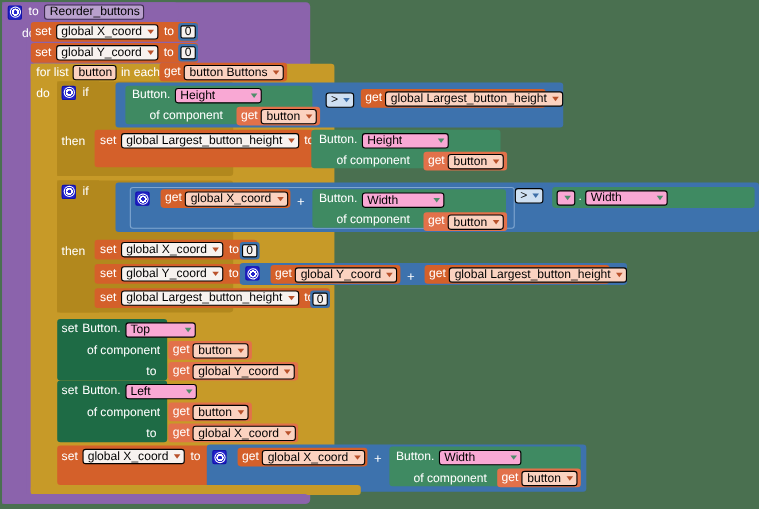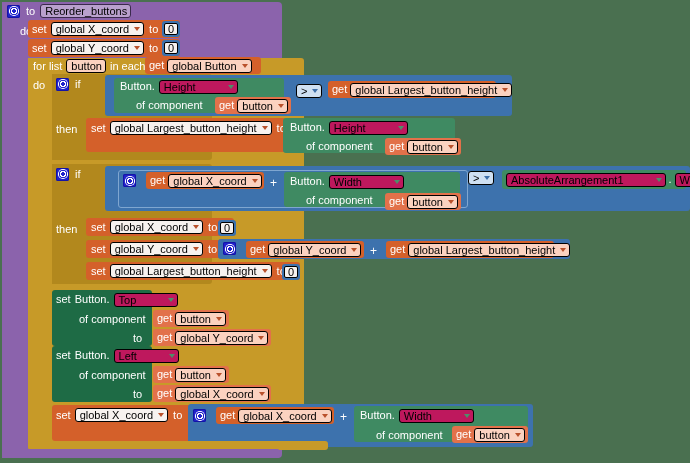--- a/index.html
+++ b/index.html
@@ -18,21 +18,21 @@
   .blk{position:absolute;box-sizing:border-box;}
   .lbl{color:#fff;white-space:nowrap;font-size:11px;line-height:1;text-align:right;}
 
   
   .field{
     display:inline-flex;align-items:center;gap:3px;
     background:#fbd2c0;border:1px solid #000;border-radius:3px;
     padding:1px 3px 1px 4px;color:#000;font-size:11px;line-height:12px;
     white-space:nowrap;height:14px;box-sizing:border-box;
   }
-  .field.green{background:#be185d;gap:30px;}
+  .field.green{background:#f9a8d4;gap:30px;}
   .field.var{background:#f7f2ef;}
   .field.purple{background:#b9a0cd;border-color:#3b2a4d;}
   .caret{
     width:0;height:0;border-left:3px solid transparent;border-right:3px solid transparent;
     border-top:4px solid #b9512b;margin-left:2px;
   }
   .field.green .caret{border-top-color:#4f8d6a;}
   .field.blue .caret{border-top-color:#3f6fa8;}
   .field.blue{background:#cfe0f2;}
 
@@ -109,21 +109,21 @@
   <div class="blk ctr" style="left:33px;top:58px;height:16px;">
     <span class="lbl">for list</span>
     <span class="field" style="margin-left:4px;">button</span>
     <span class="lbl" style="margin-left:4px;">in each</span>
   </div>
 
   <div class="blk c-orange rnd2" style="left:145px;top:57px;width:116px;height:17px;"></div>
   <div class="blk ctr" style="left:149px;top:58px;height:15px;">
     <span class="lbl">get</span>
     <span class="field" style="margin-left:3px;">
-      <span>global Button</span>
+      <span>button Buttons</span>
         <span class="caret"></span>
     </span>
   </div>
   <div class="blk lbl" style="left:33px;top:80px;">do</div>
 
   <div class="blk c-gold-d rnd2" style="left:52px;top:74px;width:160px;height:86px;"></div>
   <div class="blk c-gold-d" style="left:52px;top:74px;width:38px;height:86px;"></div>
   <div class="blk ctr" style="left:56px;top:76px;height:16px;">
     <span class="gear"></span>
     <span class="lbl" style="margin-left:6px;">if</span>
@@ -234,21 +234,20 @@
   </div>
 
   <div class="blk field blue" style="left:468px;top:171px;">
     <span>&gt;</span>
       <span class="caret"></span>
   </div>
 
   <div class="blk c-green rnd2" style="left:502px;top:170px;width:184px;height:19px;"></div>
   <div class="blk ctr" style="left:506px;top:172px;height:15px;">
     <span class="field green">
-      <span>AbsoluteArrangement1</span>
         <span class="caret"></span>
     </span>
     <span class="lbl" style="margin:0 3px;">.</span>
     <span class="field green">
       <span>Width</span>
         <span class="caret"></span>
     </span>
   </div>
 
   <div class="blk lbl" style="left:56px;top:224px;">then</div>

